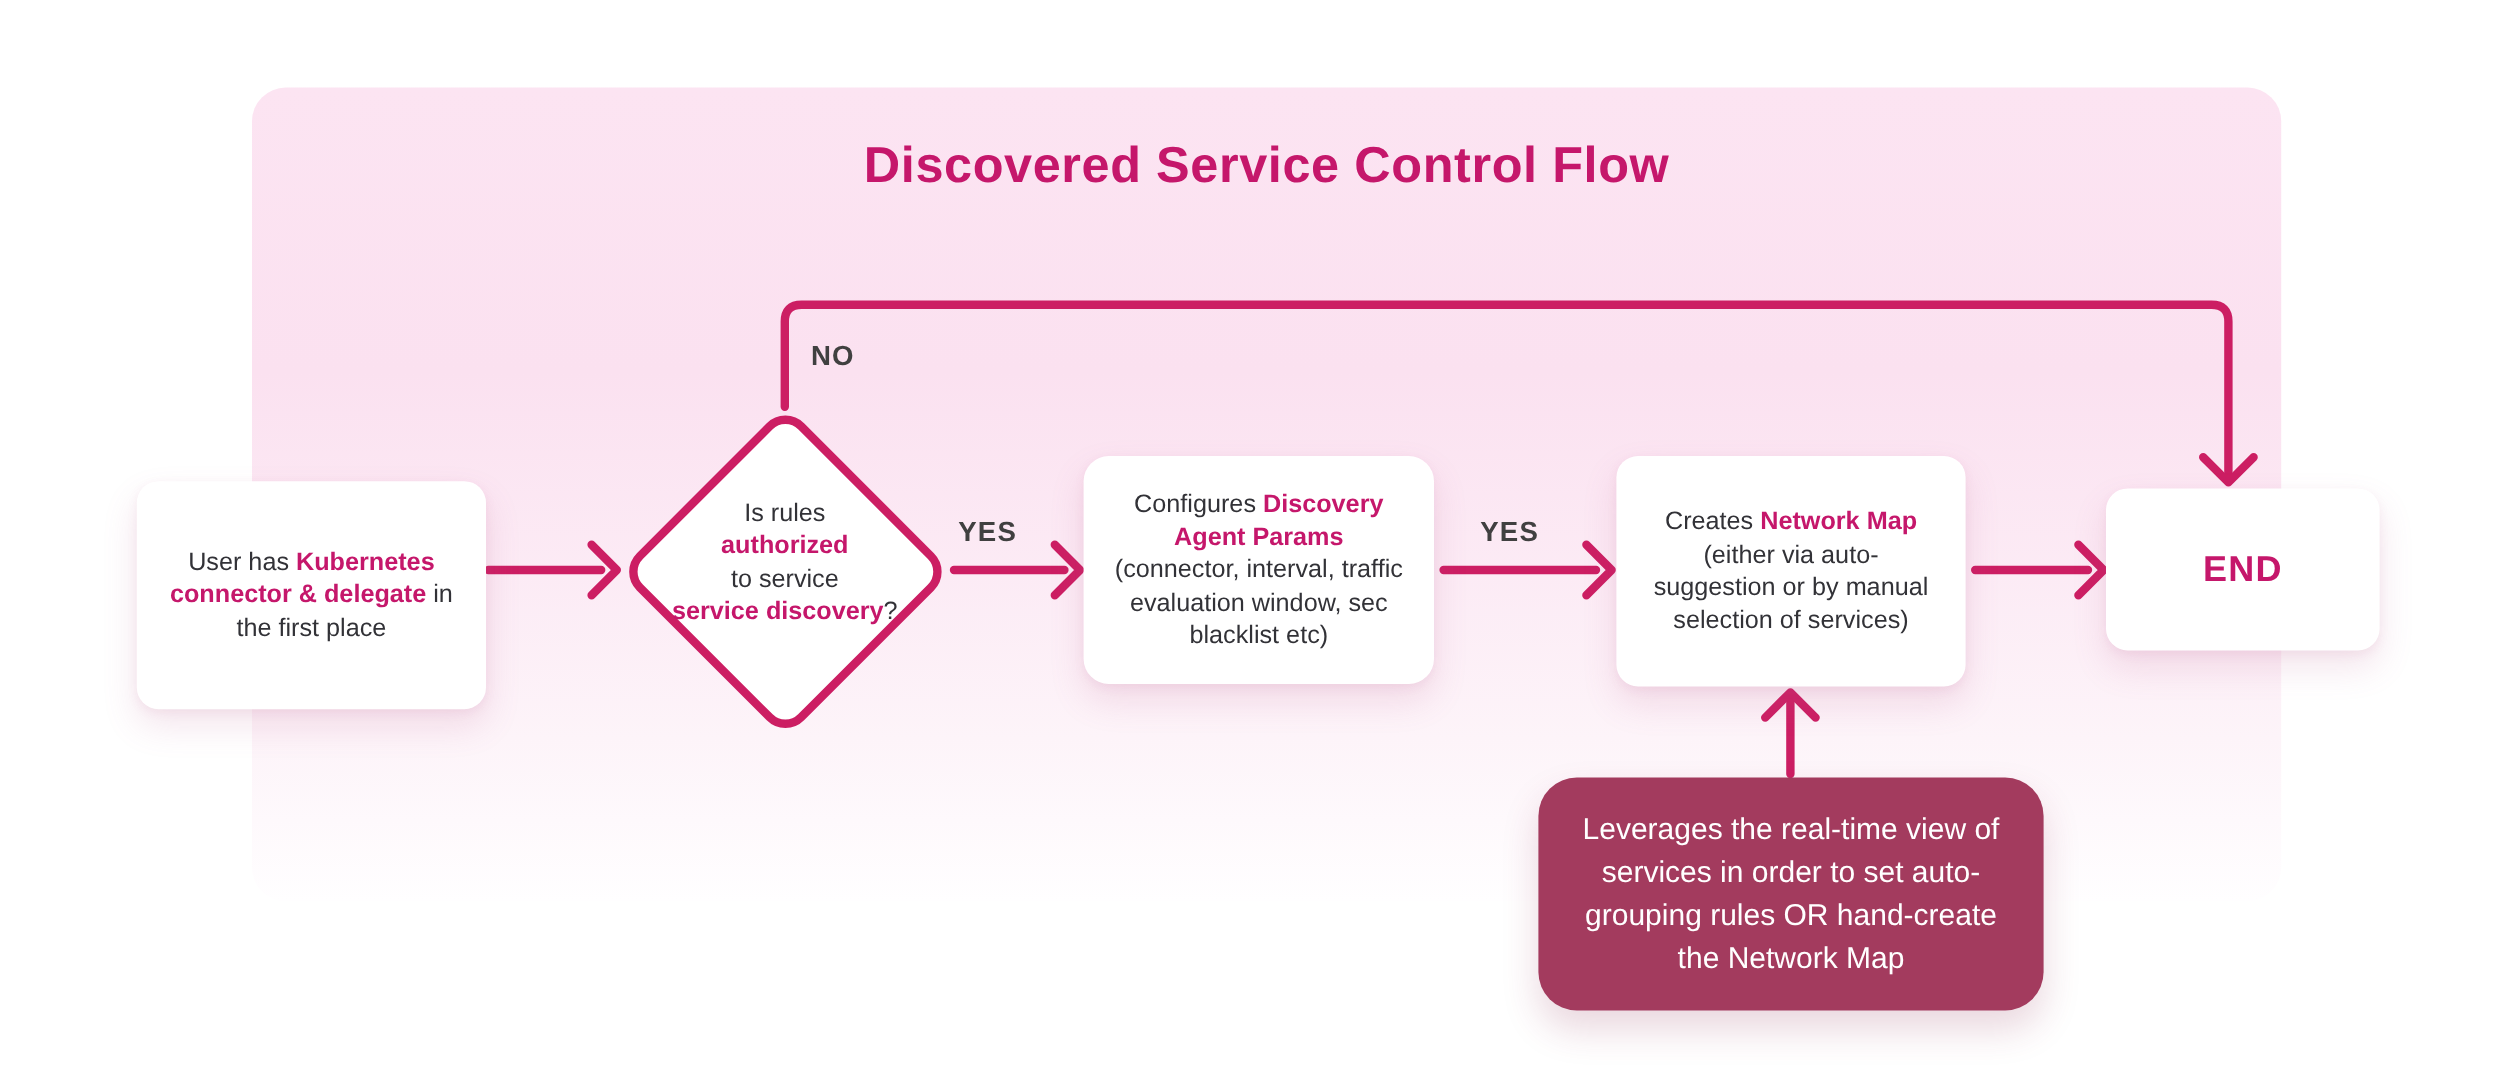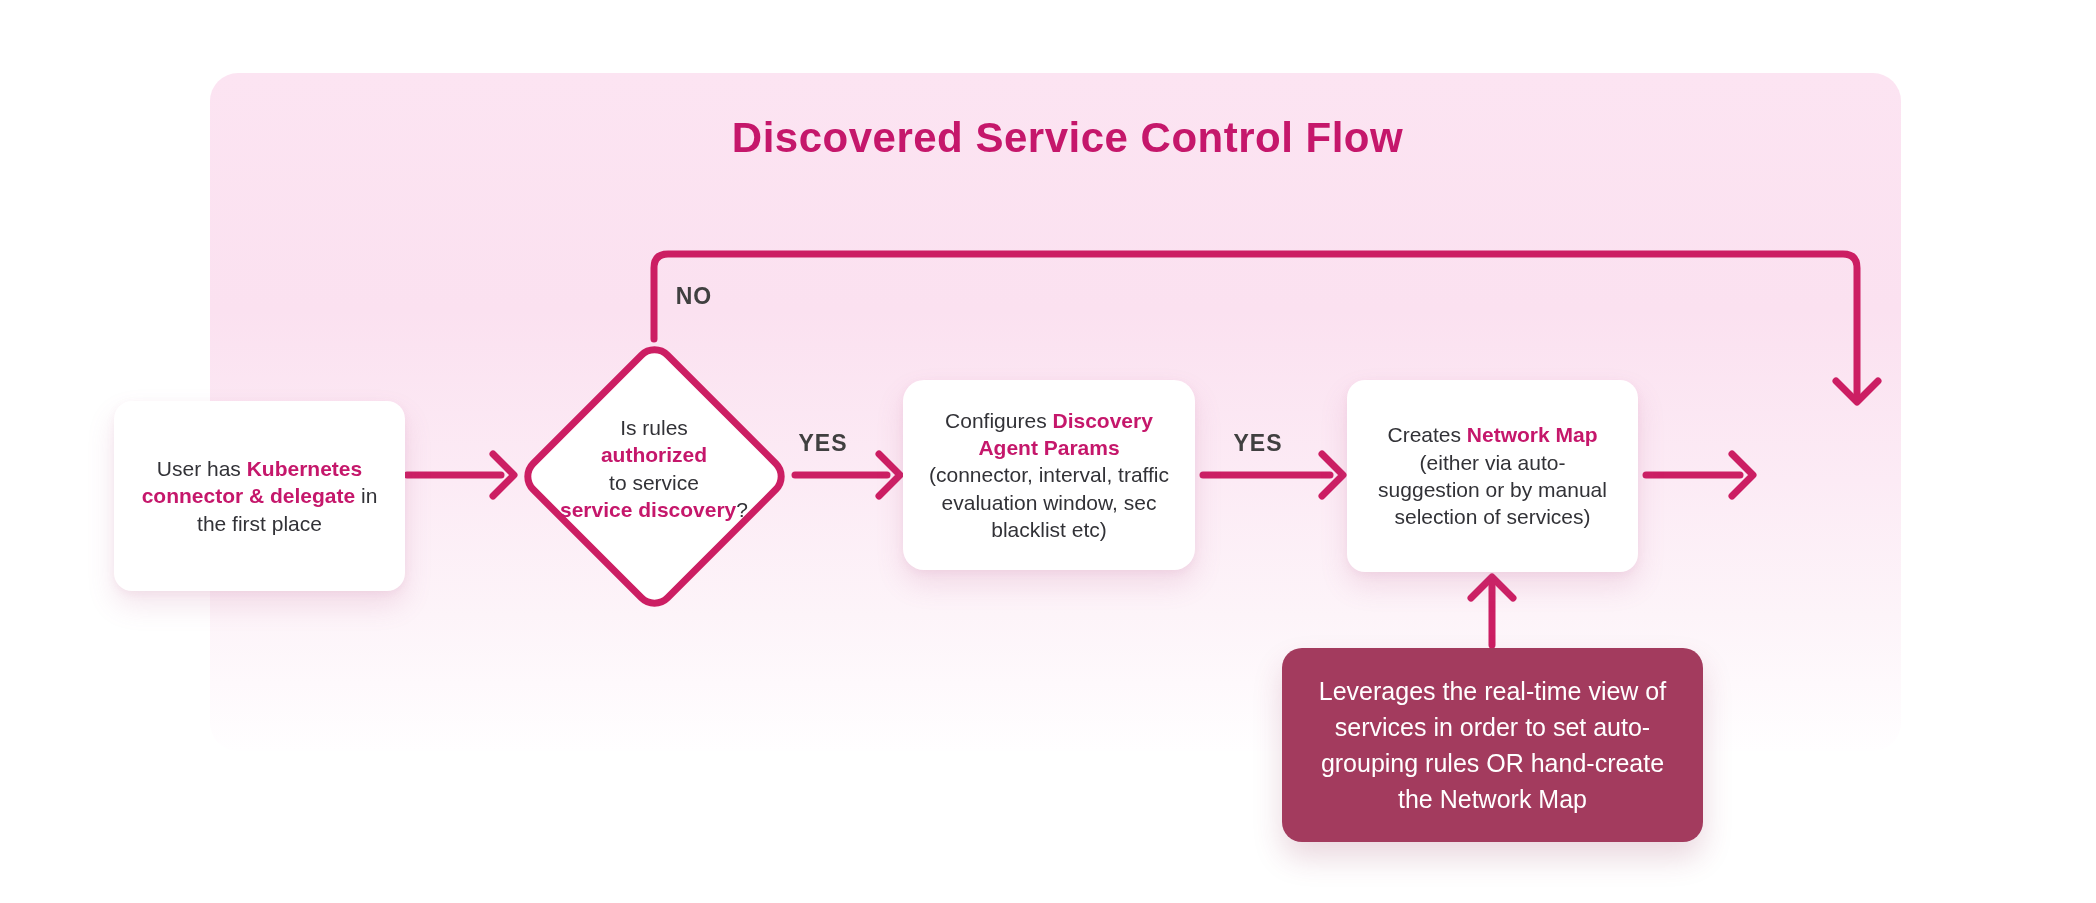--- a/index.html
+++ b/index.html
@@ -21,21 +21,20 @@
   }
   .diagram-title {
     position: absolute;
     left: 210px; top: 114px;
     width: 1691px;
     text-align: center;
     font-size: 42px;
     font-weight: bold;
     color: #c5176b;
     letter-spacing: 0.5px;
-    padding-left: 12px;
   }
   .node {
     position: absolute;
     background: #ffffff;
     border-radius: 18px;
     display: flex;
     align-items: center;
     justify-content: center;
     text-align: center;
     color: #323237;
@@ -69,21 +68,21 @@
     text-align: center;
     font-size: 21px;
     line-height: 1.3;
     color: #323237;
   }
   .note {
     position: absolute;
     left: 1282px; top: 648px;
     width: 421px; height: 194px;
     box-sizing: border-box;
-    border-radius: 20px;
+    border-radius: 32px;
     background: #a33b5e;
     color: #ffffff;
     font-size: 25px;
     line-height: 1.44;
     display: flex;
     align-items: center;
     justify-content: center;
     text-align: center;
     padding: 0 26px;
     box-shadow: 0 16px 30px rgba(140, 40, 80, 0.18);
@@ -157,20 +156,23 @@
       <span>Configures </span><span class="em">Discovery Agent Params</span><span> (connector, interval, traffic evaluation window, sec blacklist etc)</span>
     </div>
   </div>
 
   <div class="node" id="node-create">
     <div>
       <span>Creates </span><span class="em">Network Map</span><span> (either via auto-suggestion or by manual selection of services)</span>
     </div>
   </div>
 
+  <div class="node" id="node-end">
+    <span>END</span>
+  </div>
 
   <div class="note">
     <span>Leverages the real-time view of services in order to set auto-grouping rules OR hand-create the Network Map</span>
   </div>
 
   <div class="edge-label" id="label-yes-1">YES</div>
   <div class="edge-label" id="label-yes-2">YES</div>
   <div class="edge-label" id="label-no">NO</div>
 
 </div>

